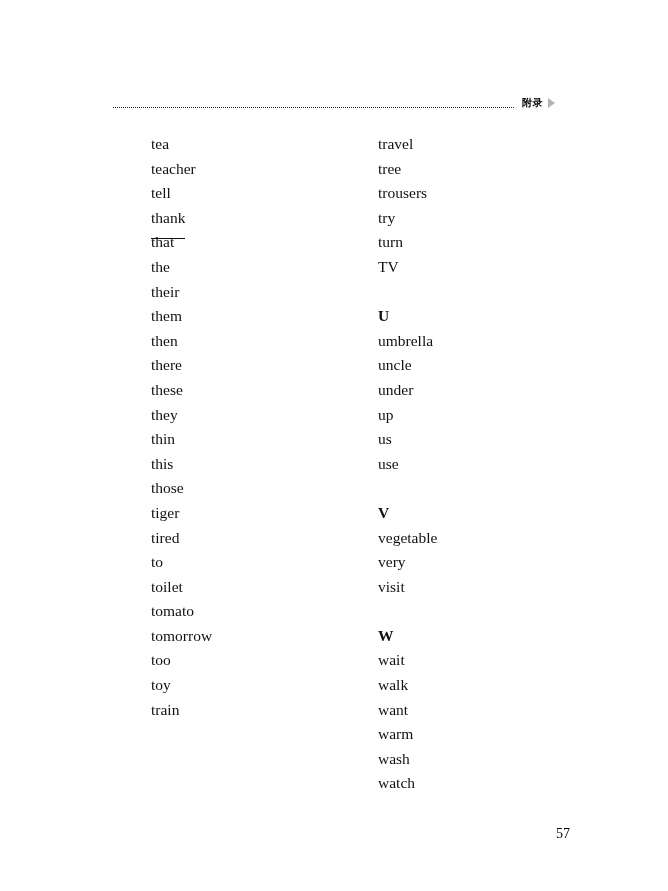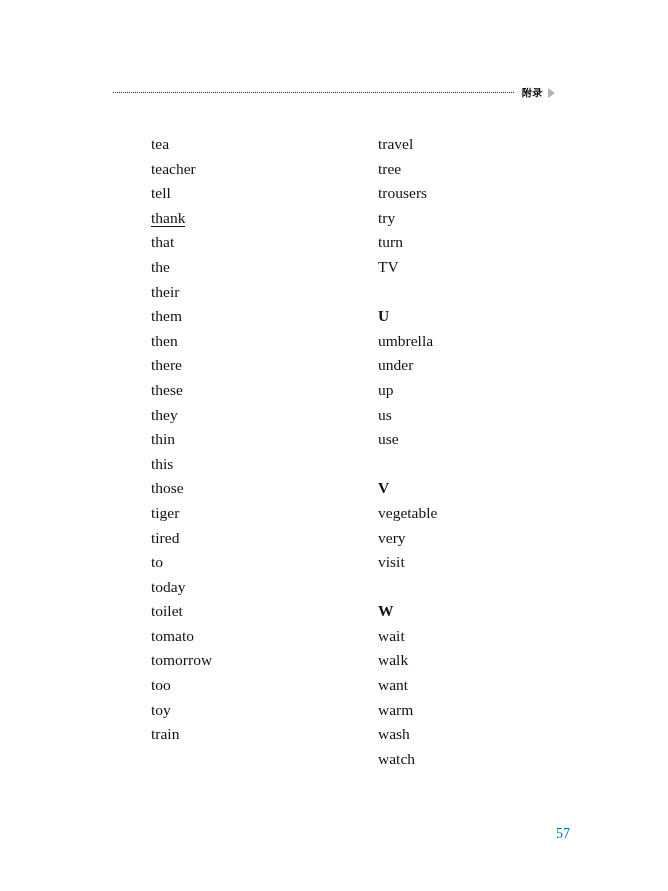--- a/index.html
+++ b/index.html
@@ -23,21 +23,21 @@
     background: #ffffff;
   }
   
   .header {
     position: absolute;
     top: 88px;
     left: 113px;
     width: 442px;
     height: 20px;
     display: flex;
-    align-items: flex-start;
+    align-items: flex-end;
   }
   .header-rule {
     flex: 1 1 auto;
     height: 1px;
     border-bottom: 1px dotted #2b2b2b;
     margin-right: 8px;
     margin-top: 3px;
   }
   .header-label {
     font-family: "DejaVu Sans", sans-serif;
@@ -81,30 +81,30 @@
   }
   .entry.spacer {
     
   }
   .entry.section {
     font-weight: bold;
     font-size: 15.5px;
   }
   .entry.underline span {
     border-bottom: 1px solid #111111;
-    padding-bottom: 0px;
+    padding-bottom: 12px;
   }
   
   .page-number {
     position: absolute;
     left: 556px;
     top: 826px;
     font-size: 14px;
     font-family: "Liberation Serif", serif;
-    color: #0369a1;
+    color: #000000;
   }
 </style>
 </head>
 <body>
 
 <div class="page">
 
   <div class="header">
     <div class="header-rule"></div>
     <div class="header-label">附录</div>
@@ -124,38 +124,38 @@
         <div class="entry"><span>then</span></div>
         <div class="entry"><span>there</span></div>
         <div class="entry"><span>these</span></div>
         <div class="entry"><span>they</span></div>
         <div class="entry"><span>thin</span></div>
         <div class="entry"><span>this</span></div>
         <div class="entry"><span>those</span></div>
         <div class="entry"><span>tiger</span></div>
         <div class="entry"><span>tired</span></div>
         <div class="entry"><span>to</span></div>
-        <div class="entry"><span>today</span></div>
         <div class="entry"><span>toilet</span></div>
         <div class="entry"><span>tomato</span></div>
         <div class="entry"><span>tomorrow</span></div>
         <div class="entry"><span>too</span></div>
         <div class="entry"><span>toy</span></div>
         <div class="entry"><span>train</span></div>
       </div>
     <div class="col col-right">
         <div class="entry"><span>travel</span></div>
         <div class="entry"><span>tree</span></div>
         <div class="entry"><span>trousers</span></div>
         <div class="entry"><span>try</span></div>
         <div class="entry"><span>turn</span></div>
         <div class="entry"><span>TV</span></div>
         <div class="entry spacer"></div>
         <div class="entry section"><span>U</span></div>
         <div class="entry"><span>umbrella</span></div>
+        <div class="entry"><span>uncle</span></div>
         <div class="entry"><span>under</span></div>
         <div class="entry"><span>up</span></div>
         <div class="entry"><span>us</span></div>
         <div class="entry"><span>use</span></div>
         <div class="entry spacer"></div>
         <div class="entry section"><span>V</span></div>
         <div class="entry"><span>vegetable</span></div>
         <div class="entry"><span>very</span></div>
         <div class="entry"><span>visit</span></div>
         <div class="entry spacer"></div>

